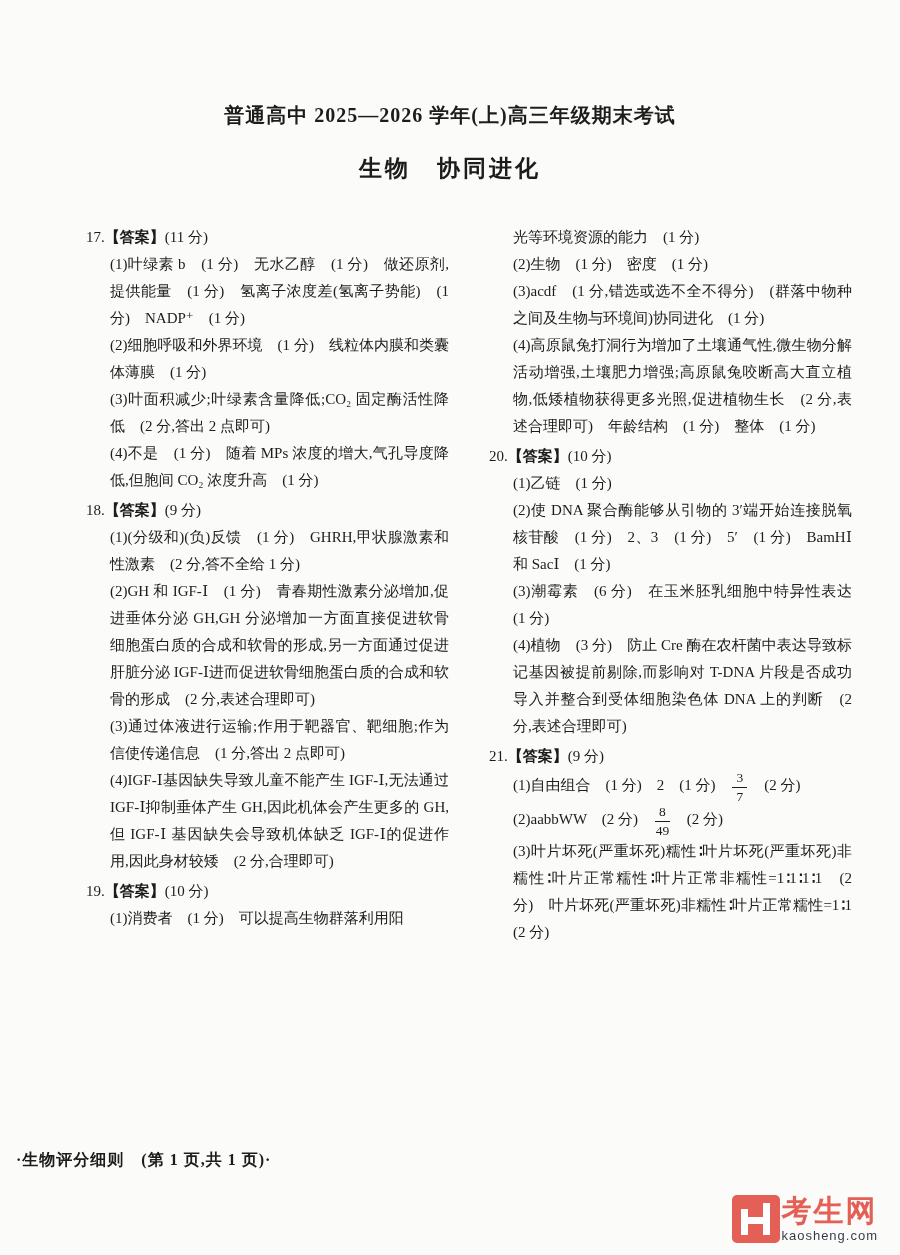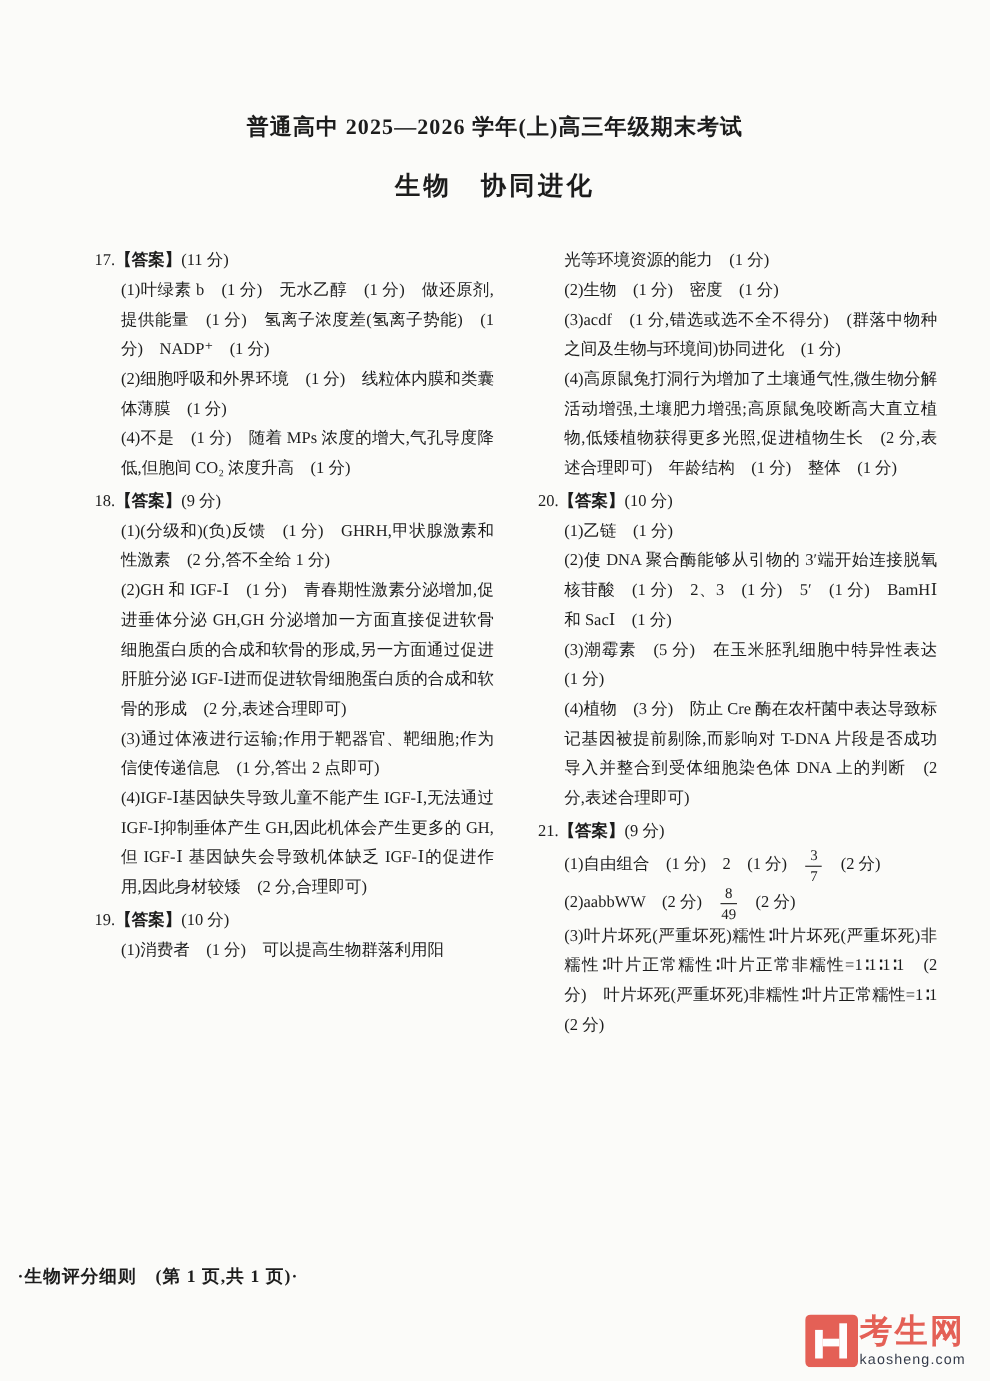--- a/index.html
+++ b/index.html
@@ -106,39 +106,40 @@
 
   <div class="title">普通高中 2025—2026 学年(上)高三年级期末考试</div>
   <div class="subtitle">生物　协同进化</div>
 
   <div class="columns">
 
     <div class="col">
       <div class="qheader"><span class="qnum">17.</span><span class="qlabel">【答案】</span><span class="qscore">(11 分)</span></div>
       <p class="para">(1)叶绿素 b　(1 分)　无水乙醇　(1 分)　做还原剂,提供能量　(1 分)　氢离子浓度差(氢离子势能)　(1 分)　NADP⁺　(1 分)</p>
       <p class="para">(2)细胞呼吸和外界环境　(1 分)　线粒体内膜和类囊体薄膜　(1 分)</p>
+      <p class="para">(3)叶面积减少;叶绿素含量降低;CO₂ 固定酶活性降低　(2 分,答出 2 点即可)</p>
       <p class="para">(4)不是　(1 分)　随着 MPs 浓度的增大,气孔导度降低,但胞间 CO₂ 浓度升高　(1 分)</p>
       <div class="qheader"><span class="qnum">18.</span><span class="qlabel">【答案】</span><span class="qscore">(9 分)</span></div>
       <p class="para">(1)(分级和)(负)反馈　(1 分)　GHRH,甲状腺激素和性激素　(2 分,答不全给 1 分)</p>
       <p class="para">(2)GH 和 IGF-Ⅰ　(1 分)　青春期性激素分泌增加,促进垂体分泌 GH,GH 分泌增加一方面直接促进软骨细胞蛋白质的合成和软骨的形成,另一方面通过促进肝脏分泌 IGF-Ⅰ进而促进软骨细胞蛋白质的合成和软骨的形成　(2 分,表述合理即可)</p>
       <p class="para">(3)通过体液进行运输;作用于靶器官、靶细胞;作为信使传递信息　(1 分,答出 2 点即可)</p>
       <p class="para">(4)IGF-Ⅰ基因缺失导致儿童不能产生 IGF-Ⅰ,无法通过 IGF-Ⅰ抑制垂体产生 GH,因此机体会产生更多的 GH,但 IGF-Ⅰ 基因缺失会导致机体缺乏 IGF-Ⅰ的促进作用,因此身材较矮　(2 分,合理即可)</p>
       <div class="qheader"><span class="qnum">19.</span><span class="qlabel">【答案】</span><span class="qscore">(10 分)</span></div>
       <p class="para">(1)消费者　(1 分)　可以提高生物群落利用阳</p>
     </div>
 
     <div class="col">
       <p class="para">光等环境资源的能力　(1 分)</p>
       <p class="para">(2)生物　(1 分)　密度　(1 分)</p>
       <p class="para">(3)acdf　(1 分,错选或选不全不得分)　(群落中物种之间及生物与环境间)协同进化　(1 分)</p>
       <p class="para">(4)高原鼠兔打洞行为增加了土壤通气性,微生物分解活动增强,土壤肥力增强;高原鼠兔咬断高大直立植物,低矮植物获得更多光照,促进植物生长　(2 分,表述合理即可)　年龄结构　(1 分)　整体　(1 分)</p>
       <div class="qheader"><span class="qnum">20.</span><span class="qlabel">【答案】</span><span class="qscore">(10 分)</span></div>
       <p class="para">(1)乙链　(1 分)</p>
       <p class="para">(2)使 DNA 聚合酶能够从引物的 3′端开始连接脱氧核苷酸　(1 分)　2、3　(1 分)　5′　(1 分)　BamHⅠ和 SacⅠ　(1 分)</p>
-      <p class="para">(3)潮霉素　(5 分)　在玉米胚乳细胞中特异性表达　(1 分)</p>
+      <p class="para">(3)潮霉素　(6 分)　在玉米胚乳细胞中特异性表达　(1 分)</p>
       <p class="para">(4)植物　(3 分)　防止 Cre 酶在农杆菌中表达导致标记基因被提前剔除,而影响对 T-DNA 片段是否成功导入并整合到受体细胞染色体 DNA 上的判断　(2 分,表述合理即可)</p>
       <div class="qheader"><span class="qnum">21.</span><span class="qlabel">【答案】</span><span class="qscore">(9 分)</span></div>
       <p class="para"><span class="seg">(1)自由组合　(1 分)　2　(1 分)　</span><span class="frac">
             <span class="fnum">3</span>
             <span class="fden">7</span>
           </span><span class="seg">　(2 分)</span></p>
       <p class="para"><span class="seg">(2)aabbWW　(2 分)　</span><span class="frac">
             <span class="fnum">8</span>
             <span class="fden">49</span>
           </span><span class="seg">　(2 分)</span></p>

